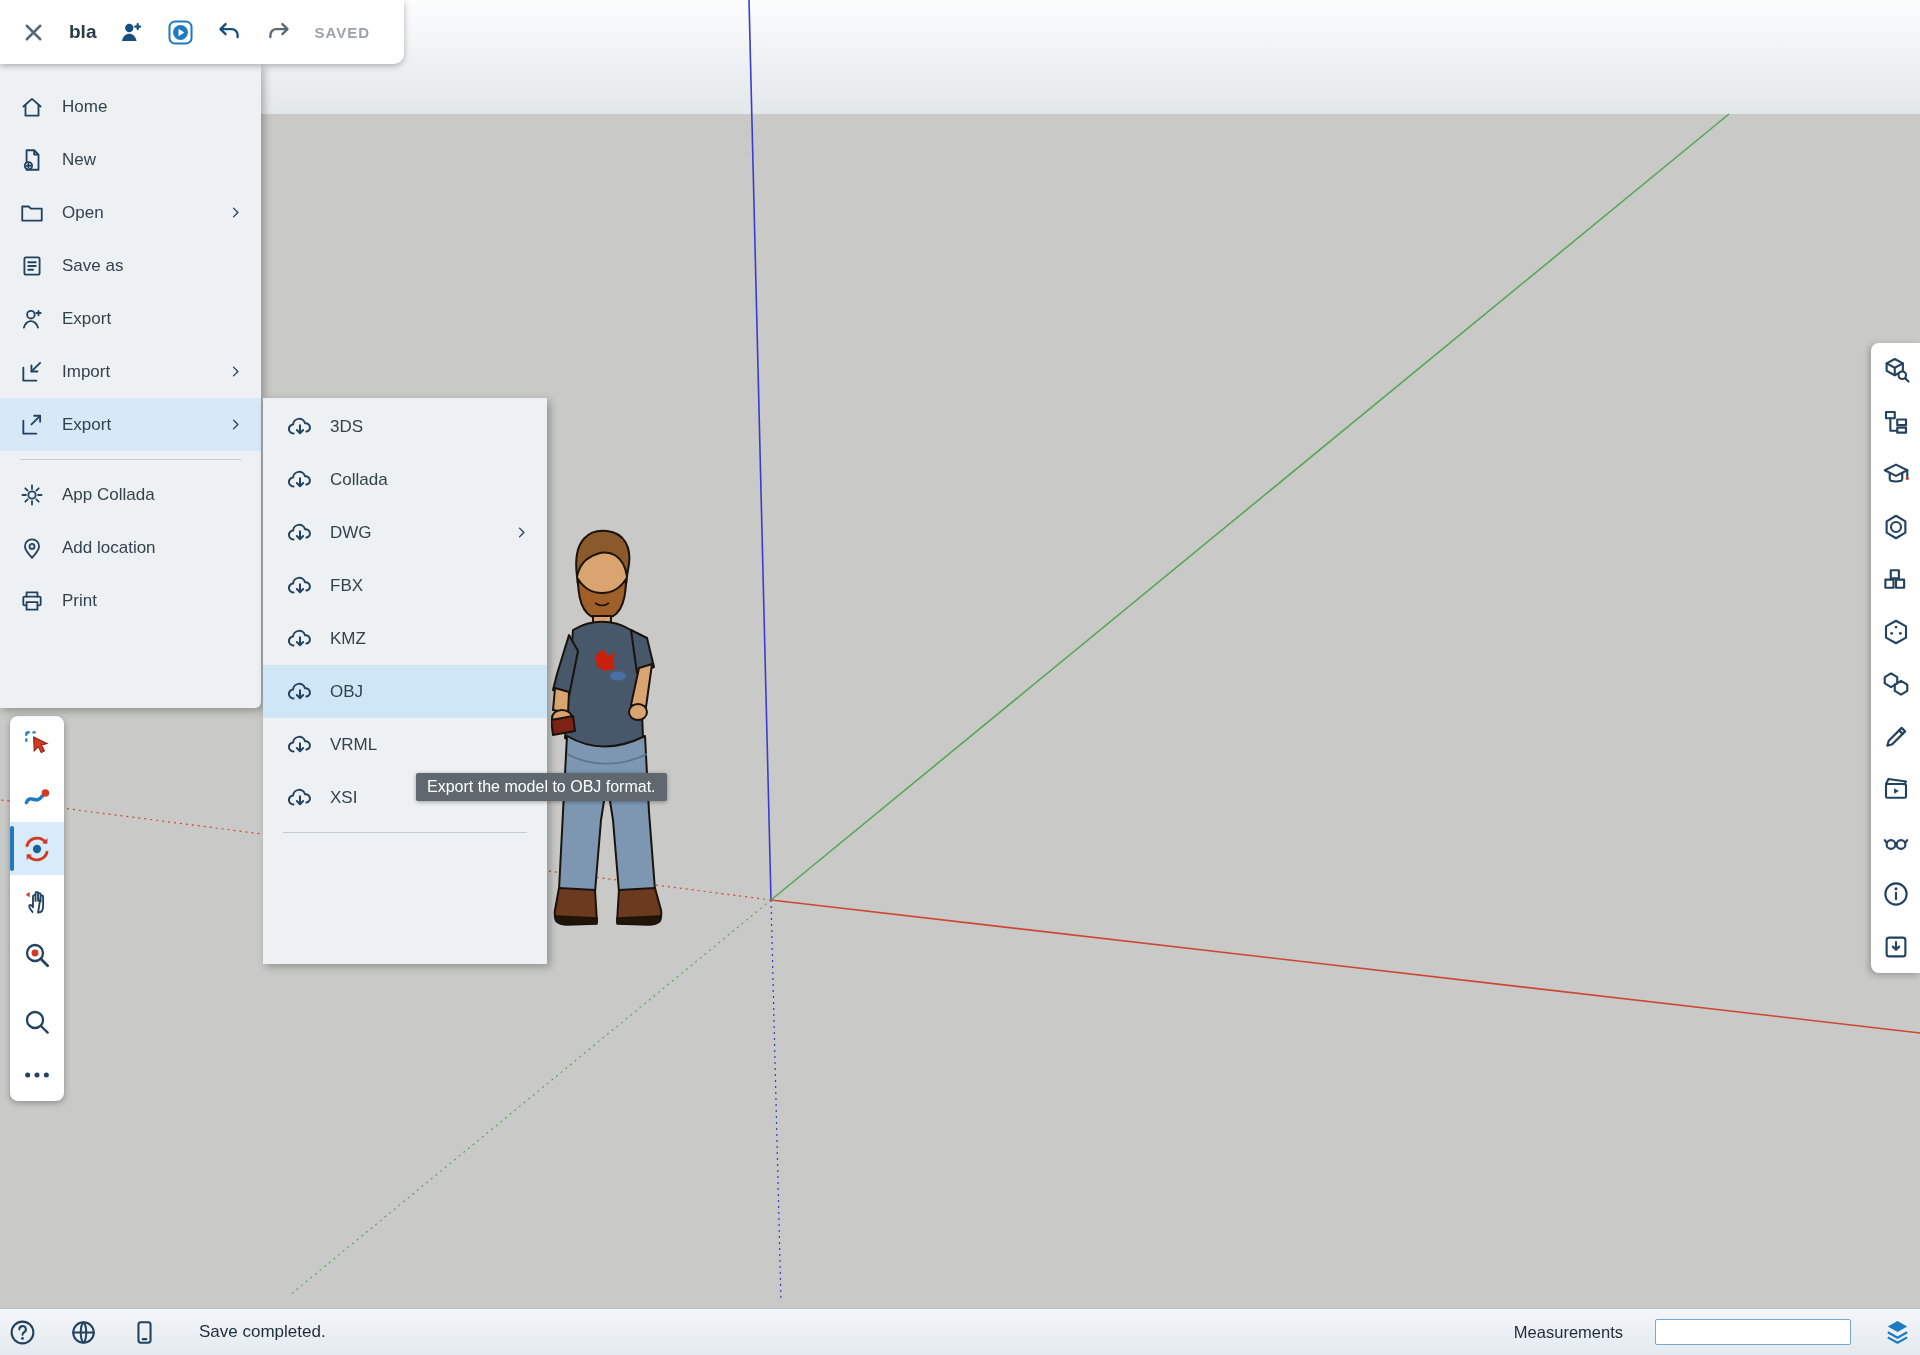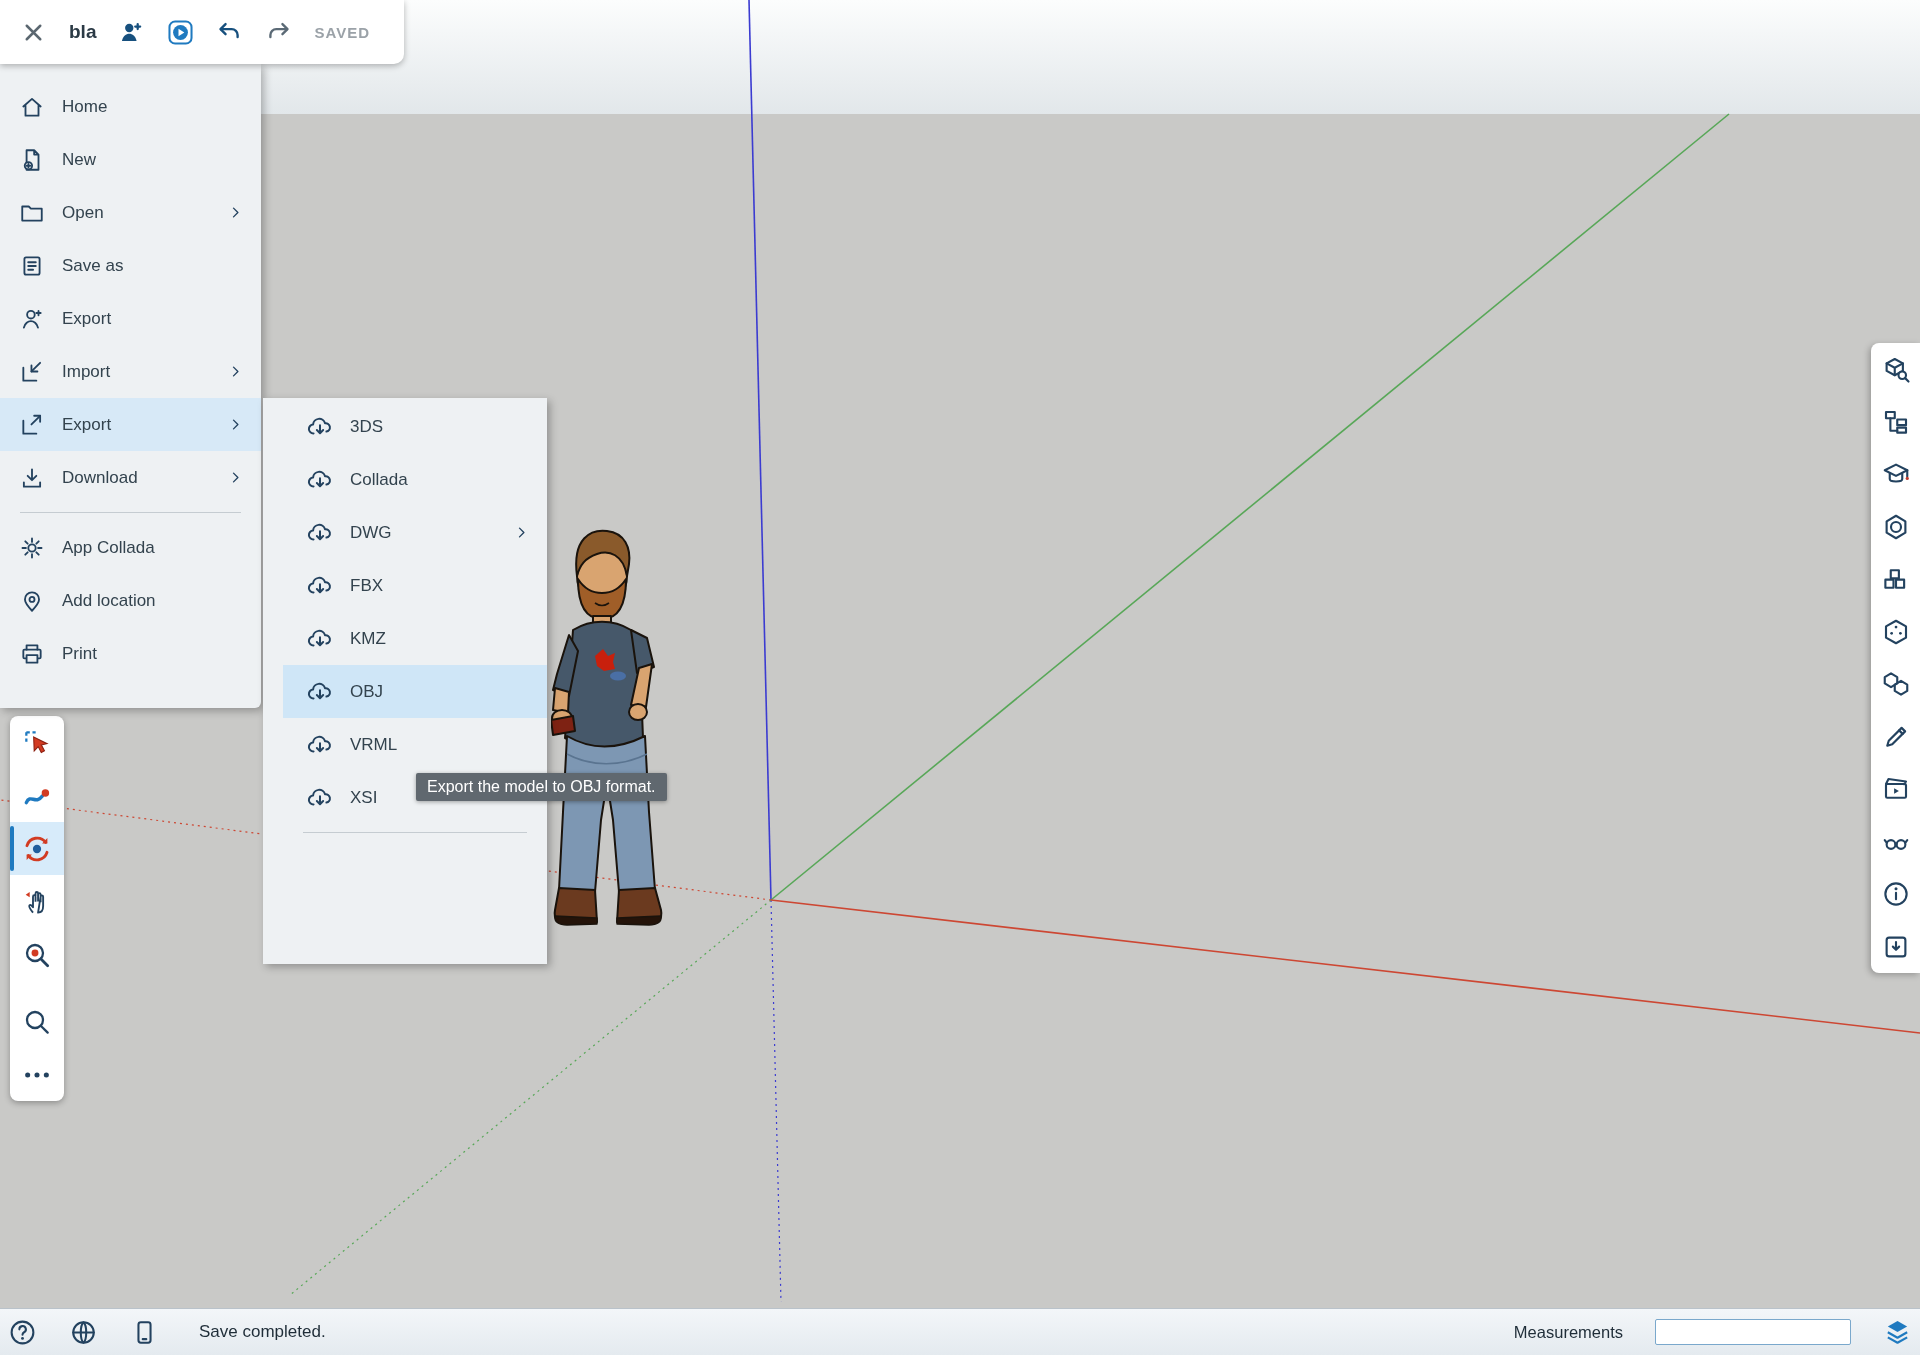--- a/index.html
+++ b/index.html
@@ -41,21 +41,21 @@
     padding:0 16px 0 19px;cursor:pointer;color:#33434e;font-size:17px;}
   .mrow.active{background:#d7e9f7;}
   .mrow .grow{flex:1;}
   .chev{width:19px;height:19px;}
   .mdiv{height:1px;background:#c5ccd1;margin:8px 20px;}
 
   
   .submenu{
     position:absolute;left:263px;top:398px;width:284px;height:566px;z-index:21;
     background:#eef1f3;box-shadow:3px 3px 8px rgba(0,0,0,.28);
-    padding-top:2px;box-sizing:border-box;padding-left:20px;
+    padding-top:2px;box-sizing:border-box;
   }
   .srow{height:53px;display:flex;align-items:center;gap:16px;
     padding:0 16px 0 23px;cursor:pointer;color:#33434e;font-size:17px;}
   .srow.active{background:#cfe6f7;}
   .srow .grow{flex:1;}
   .cloud{width:28px;height:28px;flex:0 0 auto;}
 
   
   .tooltip{
     position:absolute;left:416px;top:773px;z-index:40;
@@ -234,31 +234,20 @@
         <path d="M4 8v12h12"></path>
         <path d="M11.5 11.5 19.5 3.5"></path>
         <path d="M14 3.5h5.5V9"></path>
       </svg>
     <span>Export</span>
     <span class="grow"></span>
     <svg class="oi chev" viewBox="0 0 24 24">
         <path d="M9.5 6.5 15 12l-5.5 5.5"></path>
       </svg>
   </div>
-  <div class="mrow">
-    <svg class="oi ic" viewBox="0 0 24 24">
-        <path d="M12 4v9.5M8 10l4 4 4-4"></path>
-        <path d="M4.5 16v4h15v-4"></path>
-      </svg>
-    <span>Download</span>
-    <span class="grow"></span>
-    <svg class="oi chev" viewBox="0 0 24 24">
-        <path d="M9.5 6.5 15 12l-5.5 5.5"></path>
-      </svg>
-  </div>
 
   <div class="mdiv"></div>
 
   <div class="mrow">
     <svg class="oi ic" viewBox="0 0 24 24">
         <circle cx="12" cy="12" r="3.4"></circle>
         <path d="M12 3.2v3.2M12 17.6v3.2M3.2 12h3.2M17.6 12h3.2M5.8 5.8 8 8M16 16l2.2 2.2M18.2 5.8 16 8M8 16l-2.2 2.2"></path>
       </svg>
     <span>App Collada</span>
   </div>

